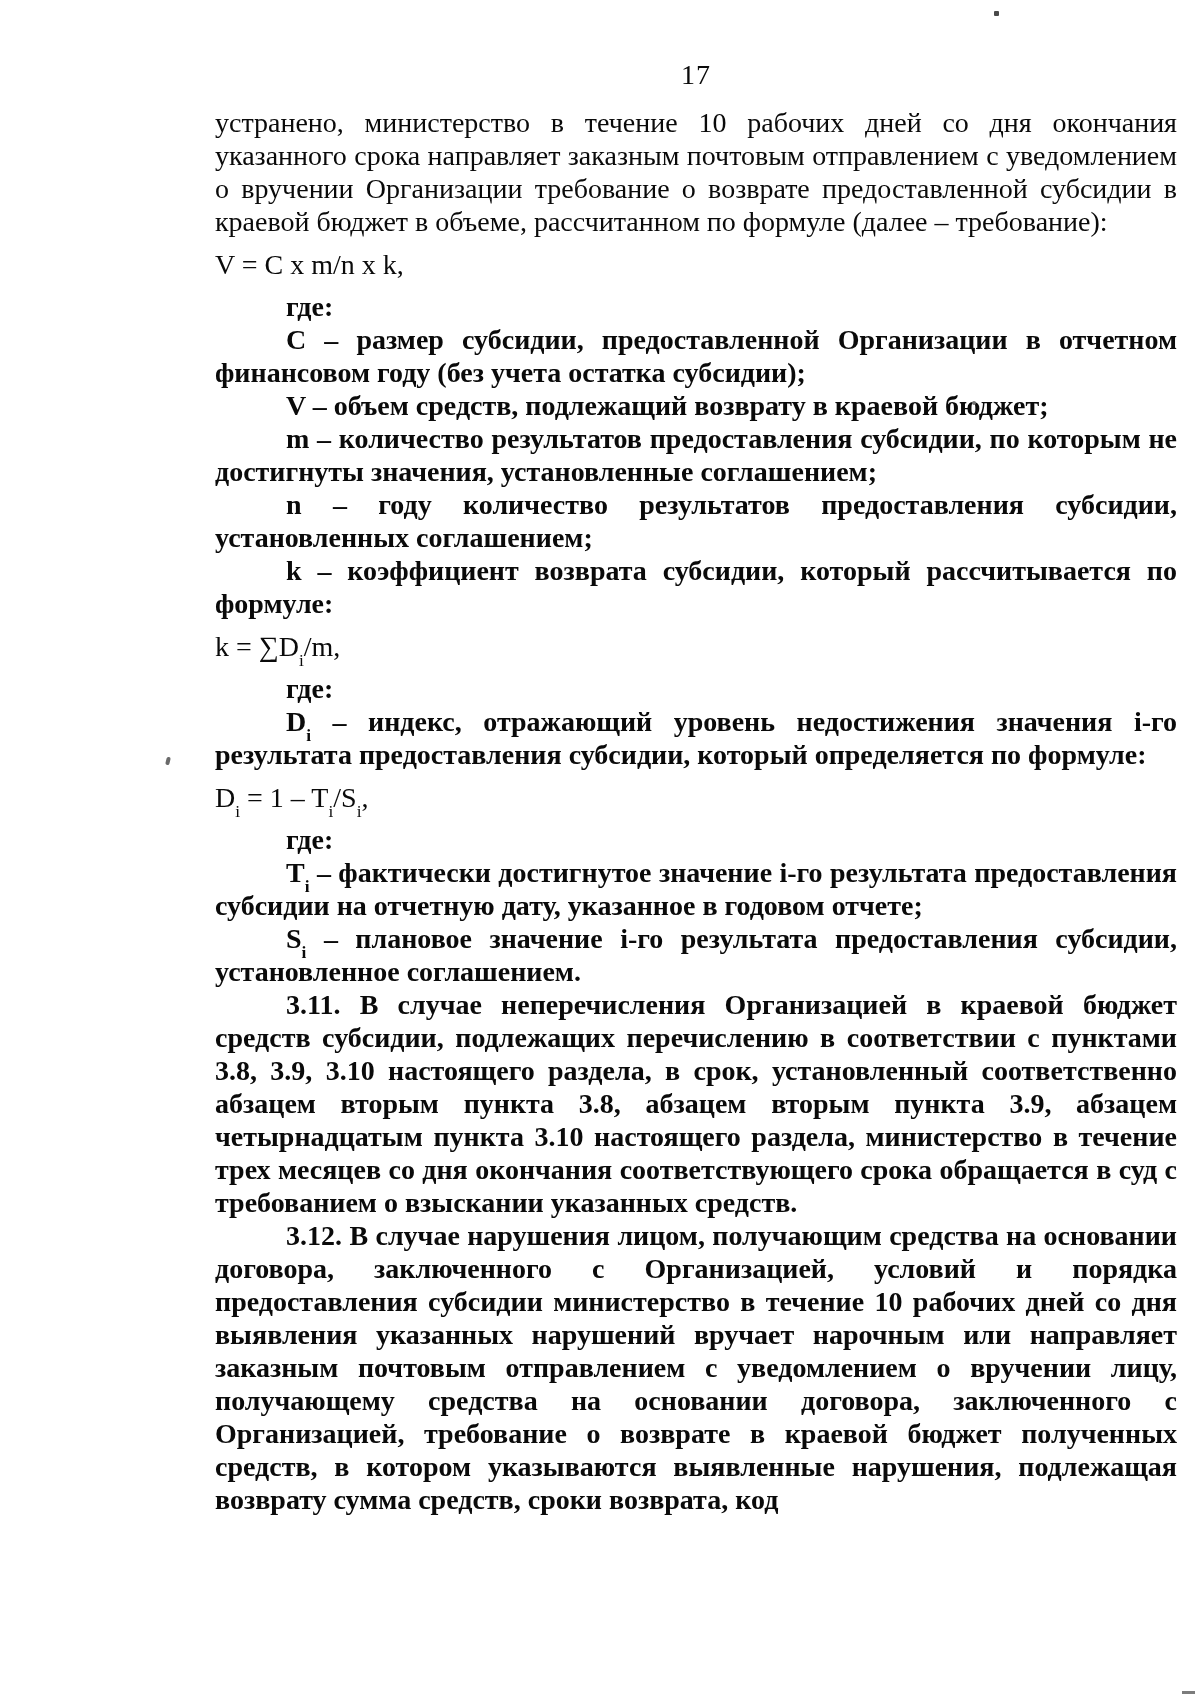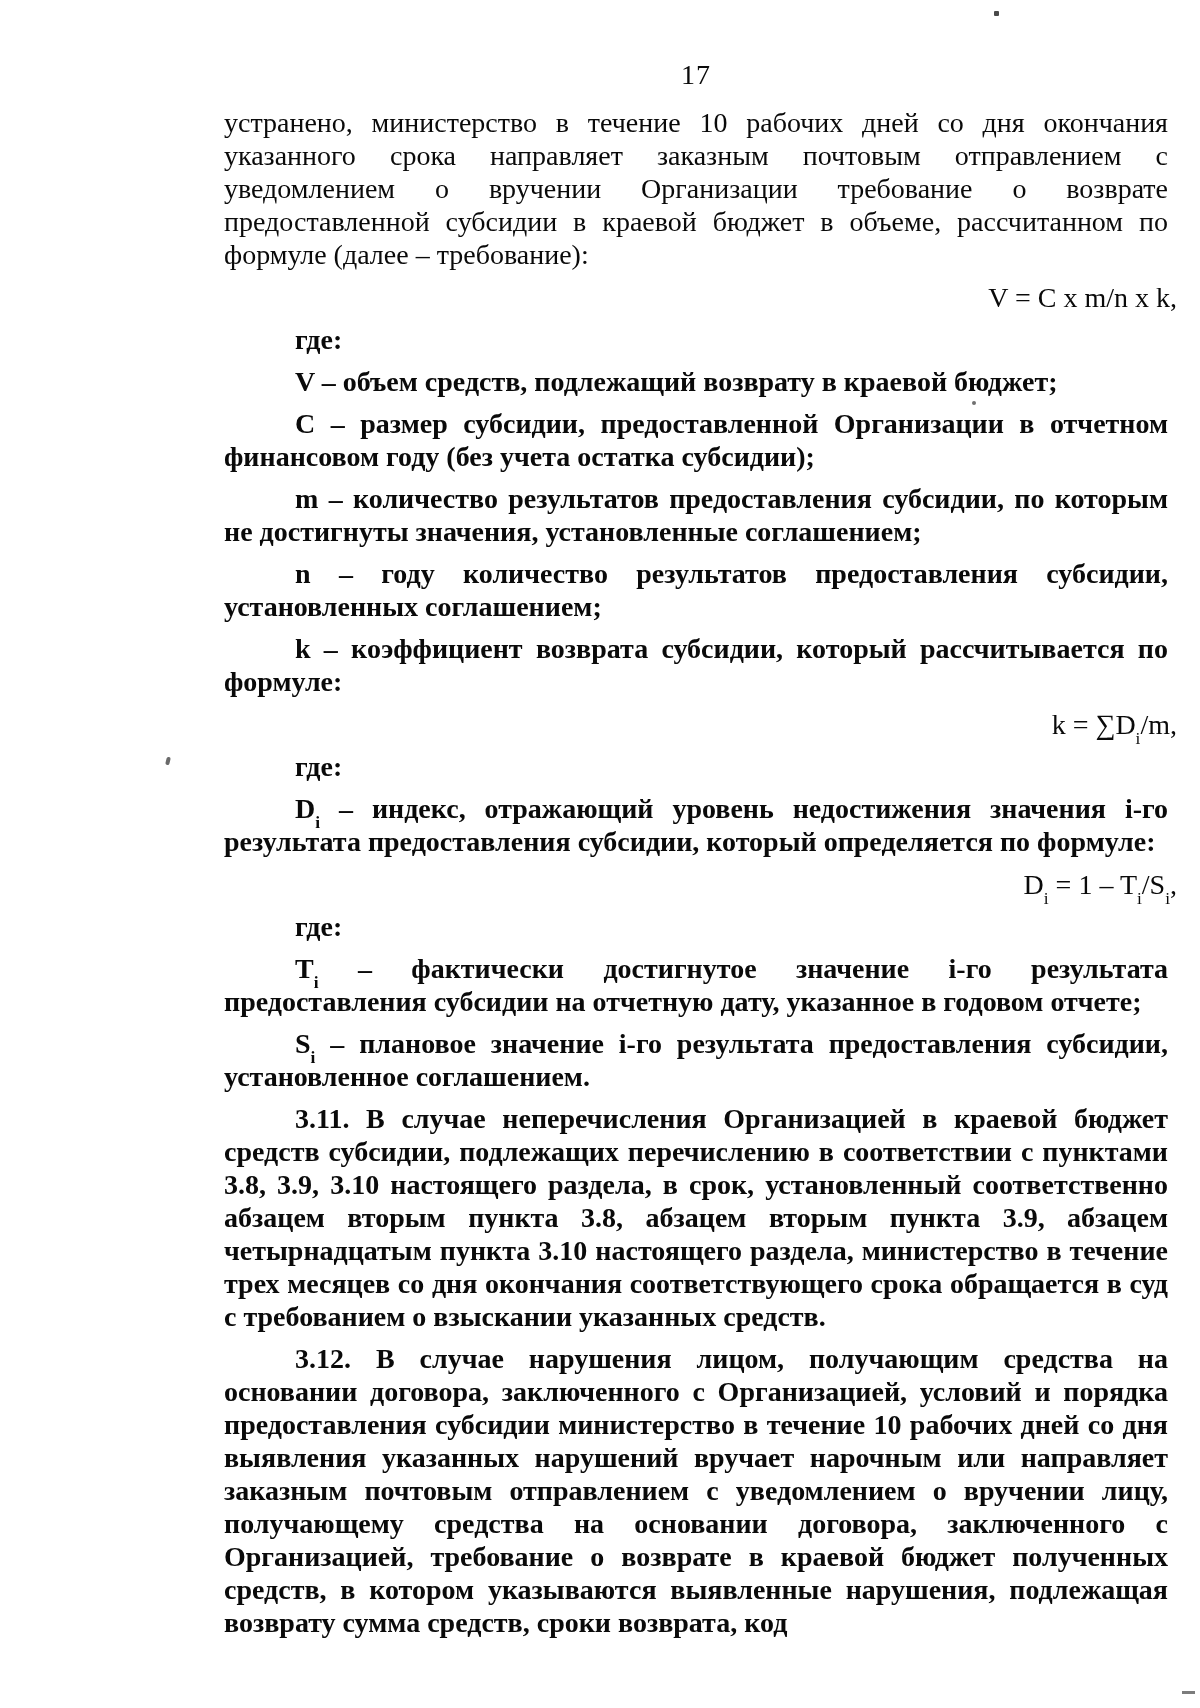--- a/index.html
+++ b/index.html
@@ -24,29 +24,29 @@
     width: 962px;
     font-size: 28px;
     line-height: 33px;
   }
   .page-number {
     text-align: center;
     margin: 0 0 15px 0;
     letter-spacing: 1px;
   }
   p.para {
-    margin: 9px;
+    margin: 0;
     text-align: justify;
   }
   p.indent {
     text-indent: 71px;
     font-weight: bold;
   }
   .formula {
-    text-align: right;
+    text-align: left;
     margin: 10px 0 9px 0;
     white-space: nowrap;
   }
   sub.idx {
     font-size: 0.62em;
     line-height: 0;
     position: relative;
     bottom: -0.18em;
   }
   
@@ -67,23 +67,23 @@
   <div class="content">
 
     <div class="page-number">17</div>
 
     <p class="para">устранено, министерство в течение 10 рабочих дней со дня окончания указанного срока направляет заказным почтовым отправлением с уведомлением о вручении Организации требование о возврате предоставленной субсидии в краевой бюджет в объеме, рассчитанном по формуле (далее – требование):</p>
 
     <div class="formula">V = C x m/n x k,</div>
 
     <p class="para indent">где:</p>
 
+    <p class="para indent">С – размер субсидии, предоставленной Организации в отчетном финансовом году (без учета остатка субсидии);</p>
+
     <p class="para indent">V – объем средств, подлежащий возврату в краевой бюджет;</p>
-
-    <p class="para indent">С – размер субсидии, предоставленной Организации в отчетном финансовом году (без учета остатка субсидии);</p>
 
     <p class="para indent">m – количество результатов предоставления субсидии, по которым не достигнуты значения, установленные соглашением;</p>
 
     <p class="para indent">n – году количество результатов предоставления субсидии, установленных соглашением;</p>
 
     <p class="para indent">k – коэффициент возврата субсидии, который рассчитывается по формуле:</p>
 
     <div class="formula"><span>k = ∑D</span><sub class="idx">i</sub><span>/m,</span></div>
 
     <p class="para indent">где:</p>

